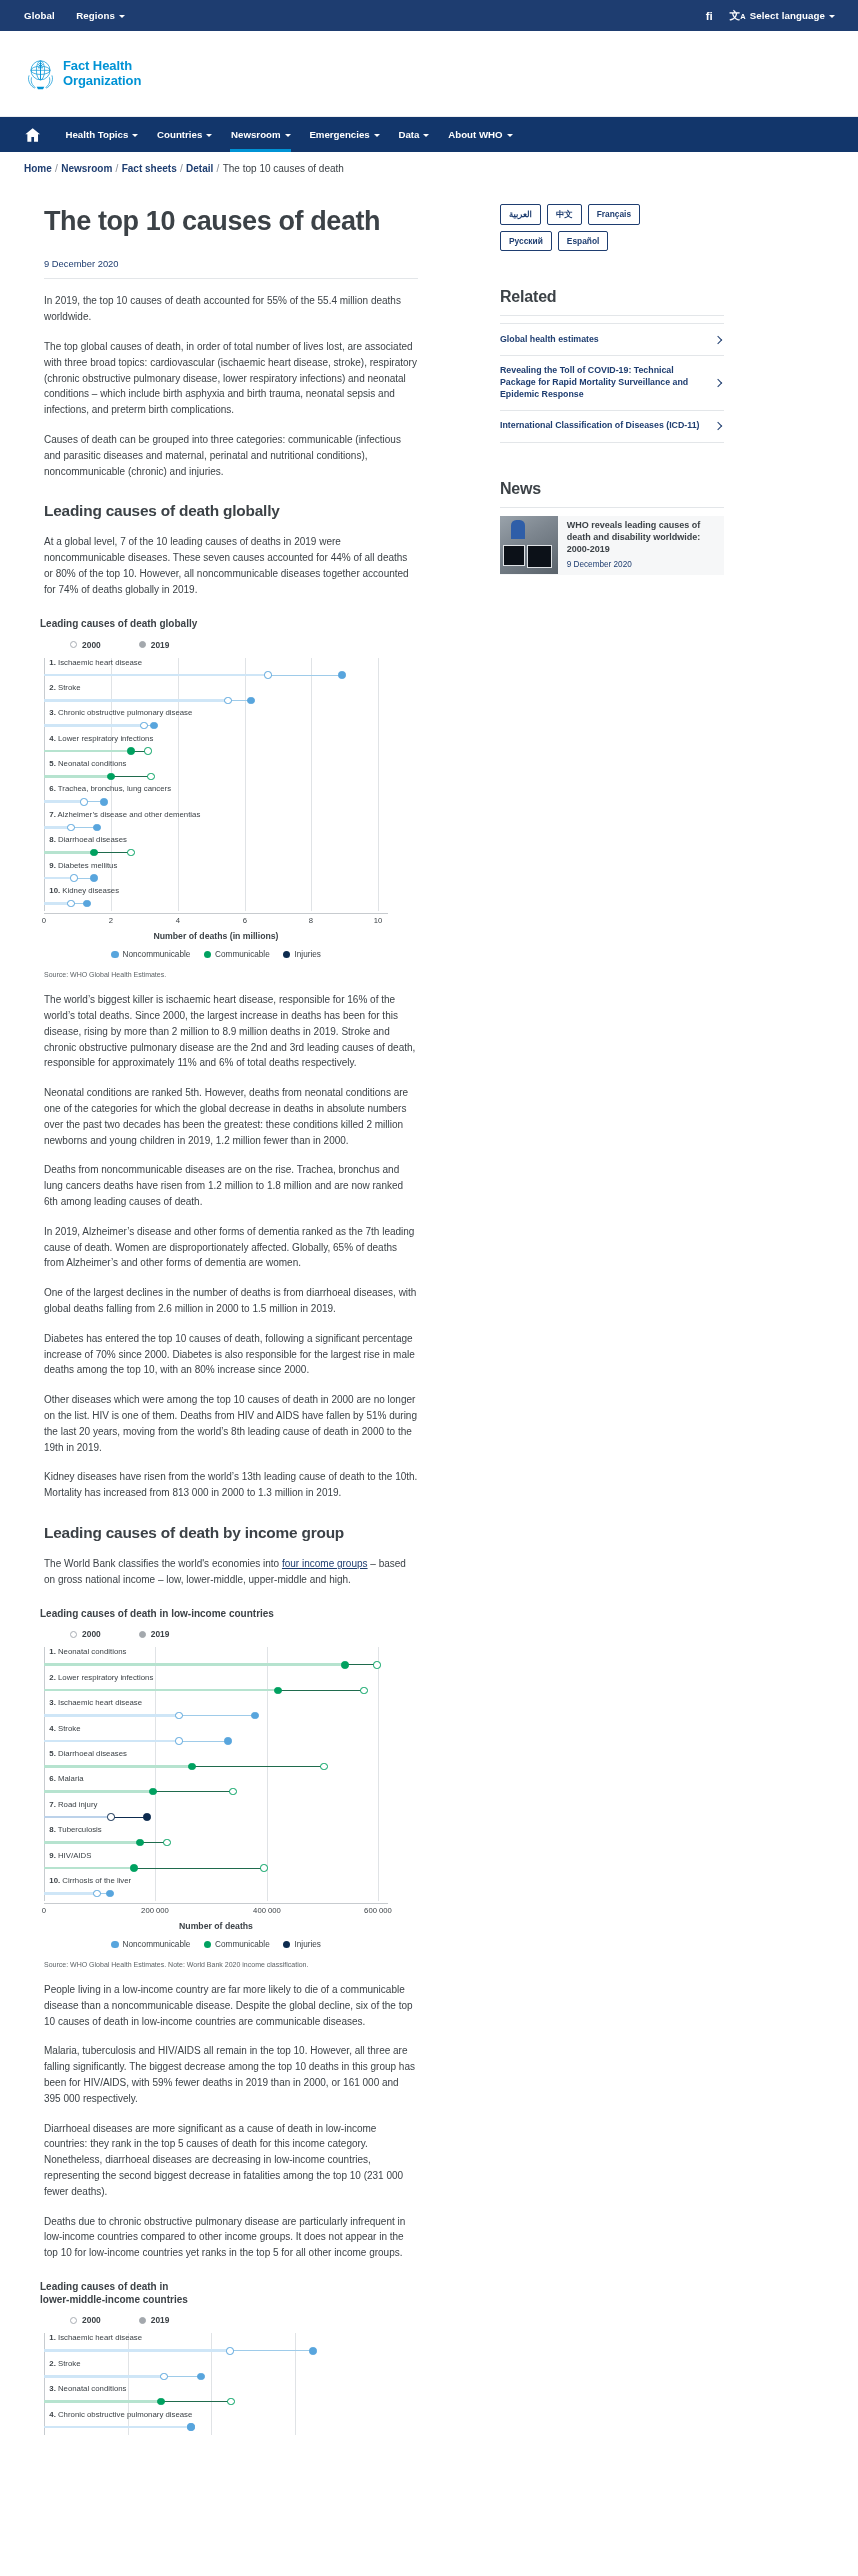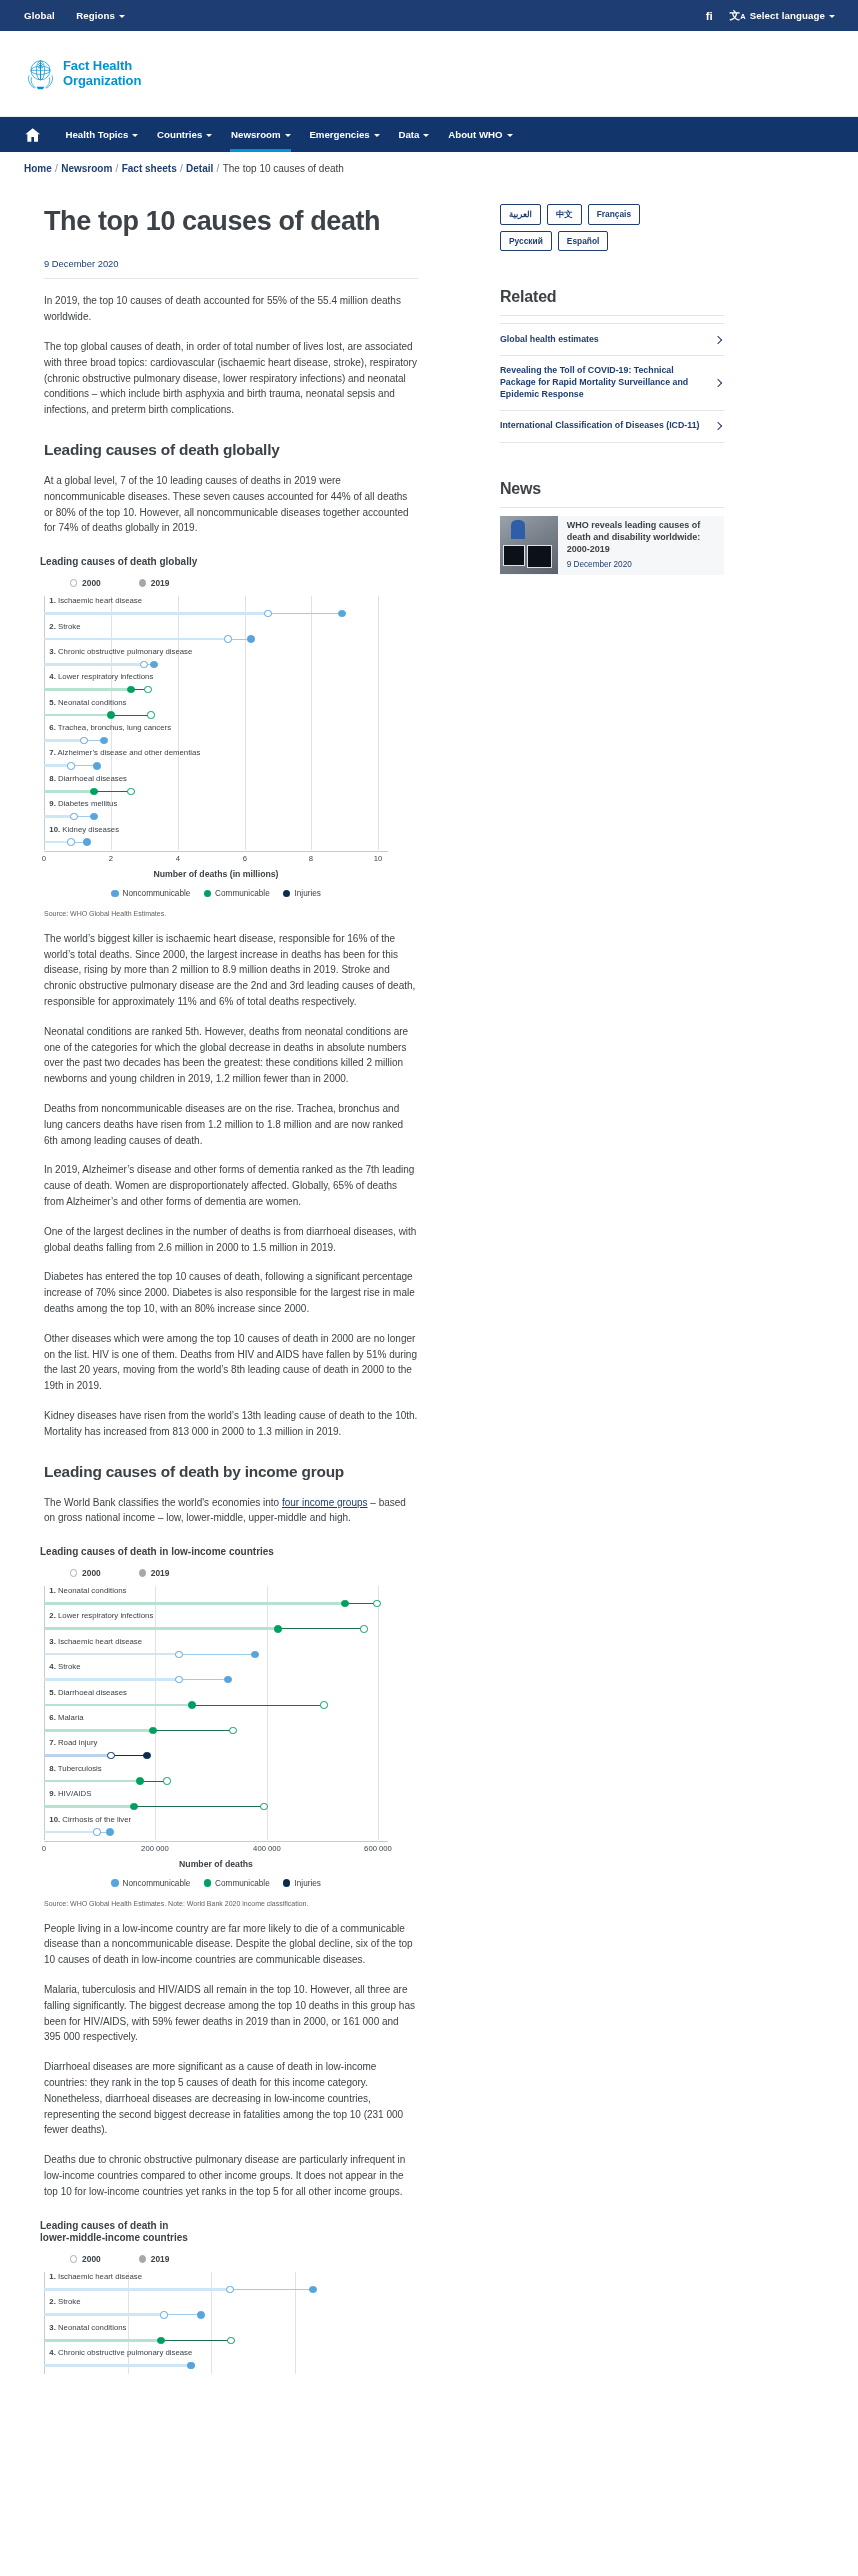--- a/index.html
+++ b/index.html
@@ -368,20 +368,21 @@
 
 <div class="page">
 
   <div class="col-main">
     <h1 class="article-title">The top 10 causes of death</h1>
     <div class="pubdate">9 December 2020</div>
 
     <div class="article-body">
       <p>In 2019, the top 10 causes of death accounted for 55% of the 55.4 million deaths worldwide.</p>
       <p>The top global causes of death, in order of total number of lives lost, are associated with three broad topics: cardiovascular (ischaemic heart disease, stroke), respiratory (chronic obstructive pulmonary disease, lower respiratory infections) and neonatal conditions – which include birth asphyxia and birth trauma, neonatal sepsis and infections, and preterm birth complications.</p>
+      <p>Causes of death can be grouped into three categories: communicable (infectious and parasitic diseases and maternal, perinatal and nutritional conditions), noncommunicable (chronic) and injuries.</p>
 
       <h2 class="section-title">Leading causes of death globally</h2>
       <p>At a global level, 7 of the 10 leading causes of deaths in 2019 were noncommunicable diseases. These seven causes accounted for 44% of all deaths or 80% of the top 10. However, all noncommunicable diseases together accounted for 74% of deaths globally in 2019.</p>
     </div>
 
     <figure class="figure">
       <div class="figure-title">Leading causes of death globally</div>
       <div class="chart-toggle">
         <span class="toggle-opt">
           <i class="toggle-dot"></i>

